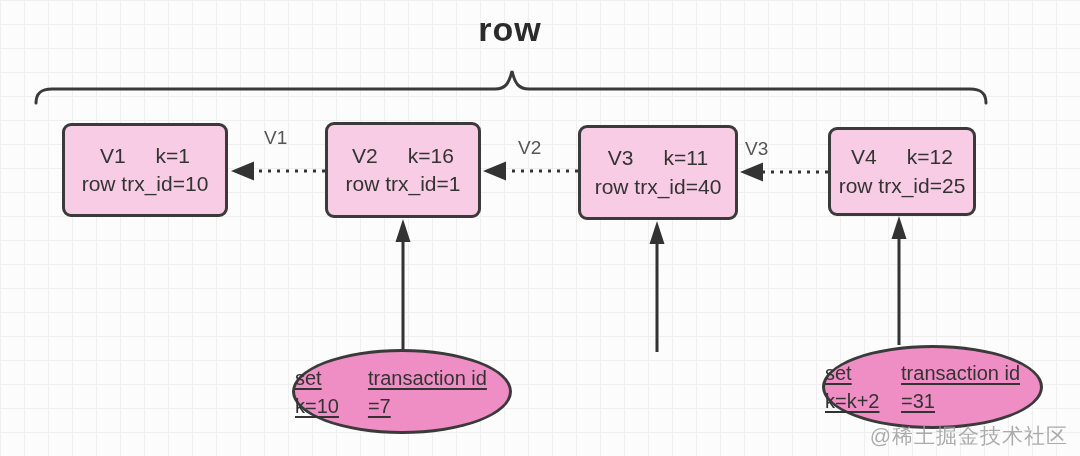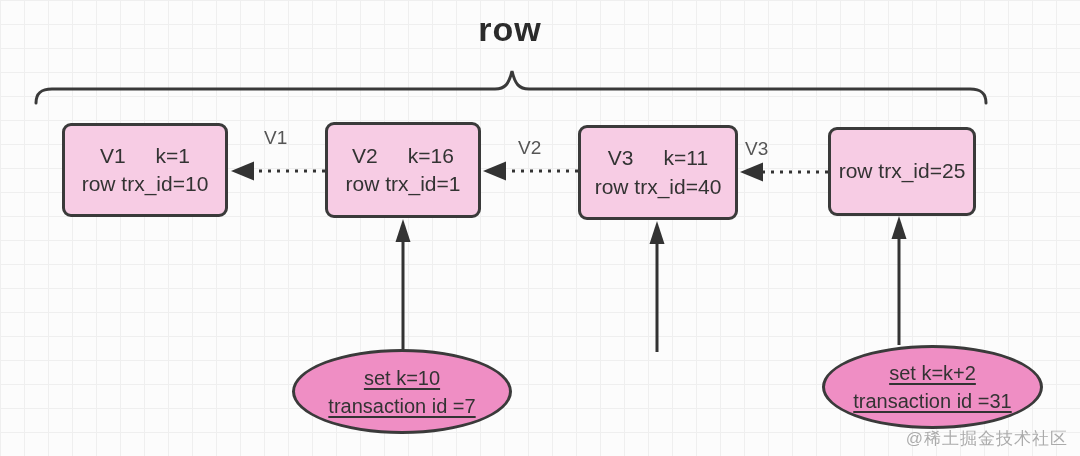--- a/index.html
+++ b/index.html
@@ -34,27 +34,27 @@
   }
   .vbox .l1 { display:flex; gap:30px; }
   .arrow-label {
     position:absolute; font-size:19px; color:#555;
   }
   .ellipse {
     position:absolute; box-sizing:border-box;
     background:var(--ellipse-fill,#ef8ec4);
     border:3px solid var(--stroke,#3a3a3a);
     border-radius:50%;
-    display:flex; flex-direction:column; justify-content:center; align-items:center;
+    display:flex; flex-direction:row; justify-content:center; align-items:center;
     color:#333; font-size:20px; font-weight:500; line-height:1.4;
   }
   .ellipse span { text-decoration:underline; text-underline-offset:3px; }
   .watermark {
     position:absolute; right:12px; bottom:6px;
-    font-size:17px; color:#9e9e9e; opacity:.85; letter-spacing:1px;
+    font-size:21px; color:#9e9e9e; opacity:.85; letter-spacing:1px;
   }
 </style>
 </head>
 <body>
 
 <div class="canvas">
 
   <div class="title">row</div>
 
   <svg class="overlay" viewBox="0 0 1080 456">
@@ -106,20 +106,24 @@
 
   <div class="vbox" style="left:578px; top:125px; width:160px; height:95px">
     <div class="l1">
         <span>V3</span>
         <span>k=11</span>
       </div>
     <div>row trx_id=40</div>
   </div>
 
   <div class="vbox" style="left:828px; top:127px; width:148px; height:89px">
+    <div class="l1">
+        <span>V4</span>
+        <span>k=12</span>
+      </div>
     <div>row trx_id=25</div>
   </div>
 
   <span class="arrow-label" style="left:264px; top:127px">V1</span>
   <span class="arrow-label" style="left:518px; top:137px">V2</span>
   <span class="arrow-label" style="left:745px; top:138px">V3</span>
 
   <div class="ellipse" style="left:292px; top:349px; width:220px; height:85px">
     <span>set k=10</span>
     <span>transaction id =7</span>

